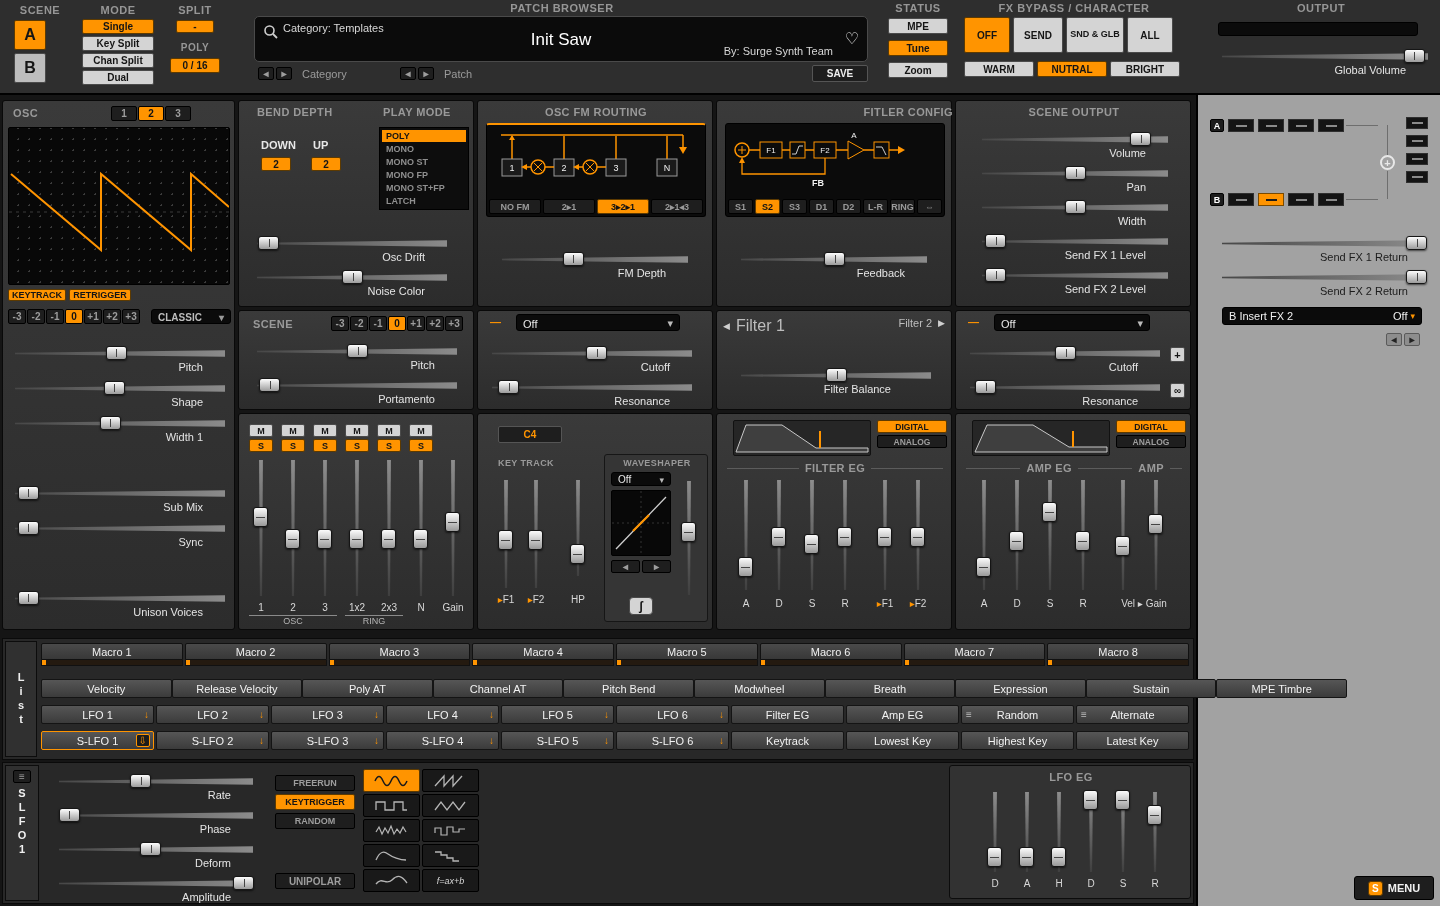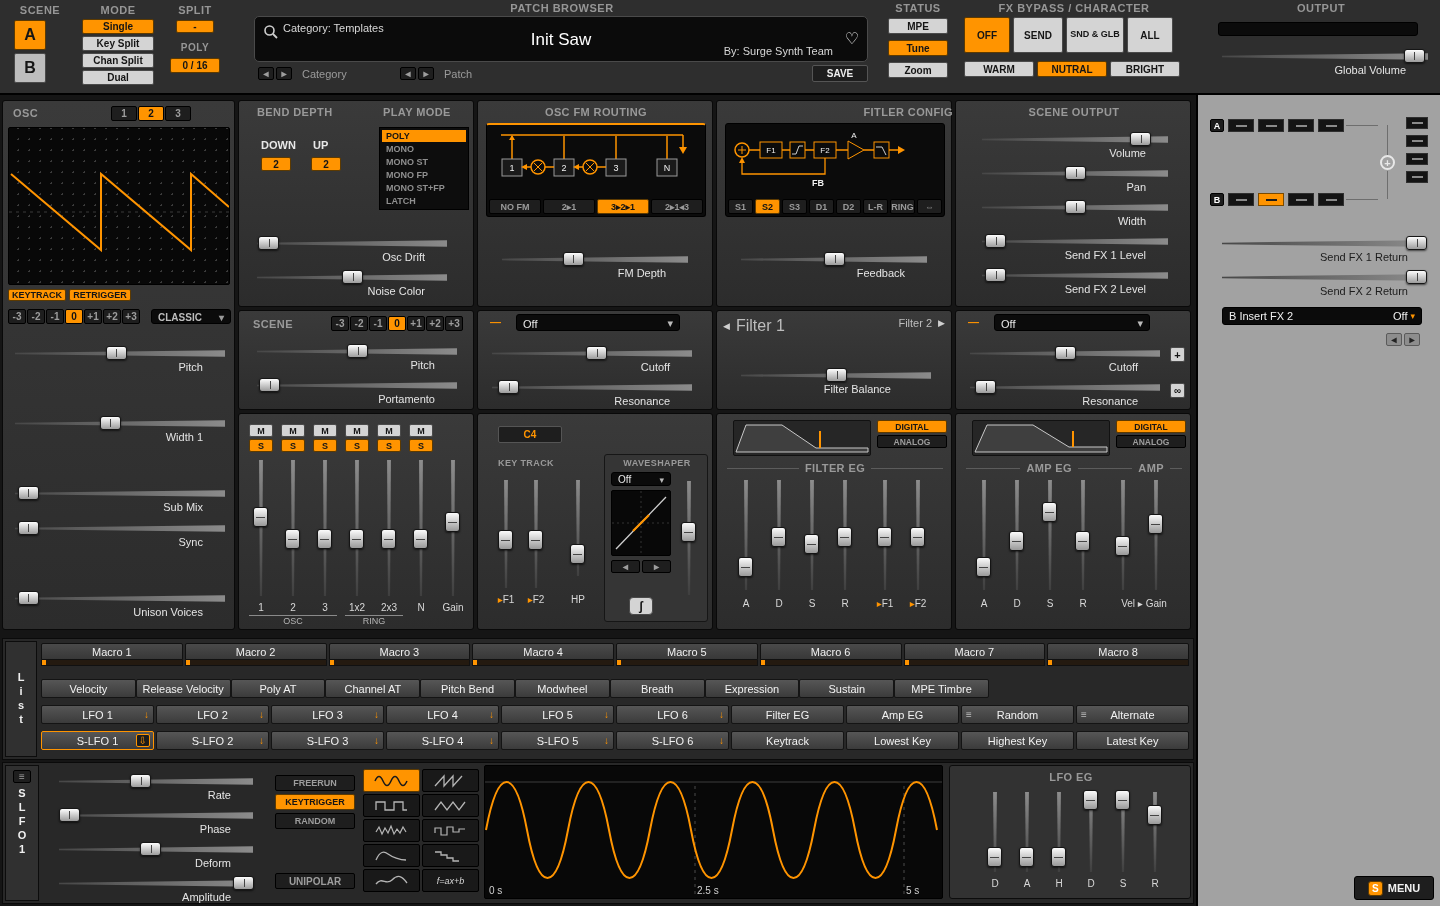--- a/index.html
+++ b/index.html
@@ -160,20 +160,25 @@
   </div>
   <div class="drop" style="left:148px;top:208px;width:80px;height:15px;color:#bdbdbd;font-size:10px;font-weight:bold">
     <span>CLASSIC</span>
     <span style="color:#9a9a9a">▾</span>
   </div>
   <div class="hsl" style="left:12px;top:244px;width:210px">
         <div class="htrack"></div>
         <div class="hhandle" style="left:48%"></div>
         <div class="slbl">Pitch</div>
       </div>
+  <div class="hsl" style="left:12px;top:279px;width:210px">
+        <div class="htrack"></div>
+        <div class="hhandle" style="left:47%"></div>
+        <div class="slbl">Shape</div>
+      </div>
   <div class="hsl" style="left:12px;top:314px;width:210px">
         <div class="htrack"></div>
         <div class="hhandle" style="left:45%"></div>
         <div class="slbl">Width 1</div>
       </div>
   <div class="hsl" style="left:12px;top:384px;width:210px">
         <div class="htrack"></div>
         <div class="hhandle" style="left:6%"></div>
         <div class="slbl">Sub Mix</div>
       </div>
@@ -699,21 +704,21 @@
             <i></i>
           </div>
         </div>
     <div>
           <div class="macro">Macro 8</div>
           <div class="mbar">
             <i></i>
           </div>
         </div>
   </div>
-  <div style="position:absolute;left:38px;top:40px;width:948px;display:grid;grid-template-columns:repeat(10,1fr);gap:0">
+  <div style="position:absolute;left:38px;top:40px;width:1306px;display:grid;grid-template-columns:repeat(10,1fr);gap:0">
     <div class="cell">Velocity</div>
     <div class="cell">Release Velocity</div>
     <div class="cell">Poly AT</div>
     <div class="cell">Channel AT</div>
     <div class="cell">Pitch Bend</div>
     <div class="cell">Modwheel</div>
     <div class="cell">Breath</div>
     <div class="cell">Expression</div>
     <div class="cell">Sustain</div>
     <div class="cell">MPE Timbre</div>
@@ -856,31 +861,20 @@
             <path d="M2,3 H8 V6 H14 V9 H20 V12 H26" fill="none" stroke="#b5b5b5" stroke-width="1.3"></path>
           </svg>
         </div>
     <div class="shape">
           <svg width="36" height="14" viewBox="0 0 36 14">
             <path d="M2,10 C8,2 12,12 18,6 S28,2 33,9" fill="none" stroke="#b5b5b5" stroke-width="1.3"></path>
           </svg>
         </div>
     <div class="shape" style="color:#d8d8d8;font-size:9px;font-style:italic">f=ax+b</div>
   </div>
-  <div class="disp" style="position:absolute;left:481px;top:2px;width:459px;height:134px">
-    <svg width="457" height="132" viewBox="0 0 457 132">
-      <line x1="0" y1="16" x2="457" y2="16" stroke="#3c3c3c"></line>
-      <line x1="210" y1="20" x2="210" y2="128" stroke="#4a4a4a" stroke-dasharray="3 4"></line>
-      <line x1="419" y1="20" x2="419" y2="128" stroke="#4a4a4a" stroke-dasharray="3 4"></line>
-      <path d="M1,64 c12,-64 29,-64 41,0 c12,64 29,64 41,0 c12,-64 29,-64 41,0 c12,64 29,64 41,0 c12,-64 29,-64 41,0 c12,64 29,64 41,0 c12,-64 29,-64 41,0 c12,64 29,64 41,0 c12,-64 29,-64 41,0 c12,64 29,64 41,0 c12,-64 29,-64 41,0" fill="none" stroke="#ff9400" stroke-width="2"></path>
-    </svg>
-    <div style="position:absolute;left:4px;bottom:2px;font-size:10px;color:#d0d0d0">0 s</div>
-    <div style="position:absolute;left:212px;bottom:2px;font-size:10px;color:#d0d0d0">2.5 s</div>
-    <div style="position:absolute;left:421px;bottom:2px;font-size:10px;color:#d0d0d0">5 s</div>
-  </div>
   <div style="position:absolute;left:946px;top:2px;width:242px;height:134px;background:#323232;border:1px solid #0c0c0c;border-radius:3px">
     <div class="ptitle" style="left:0;top:5px;width:242px;text-align:center">LFO EG</div>
     <div class="vsl" style="left:37px;top:24px;height:84px">
           <div class="vtrack"></div>
           <div class="vhandle" style="top:80%"></div>
         </div>
     <div class="vsl" style="left:69px;top:24px;height:84px">
           <div class="vtrack"></div>
           <div class="vhandle" style="top:80%"></div>
         </div>

